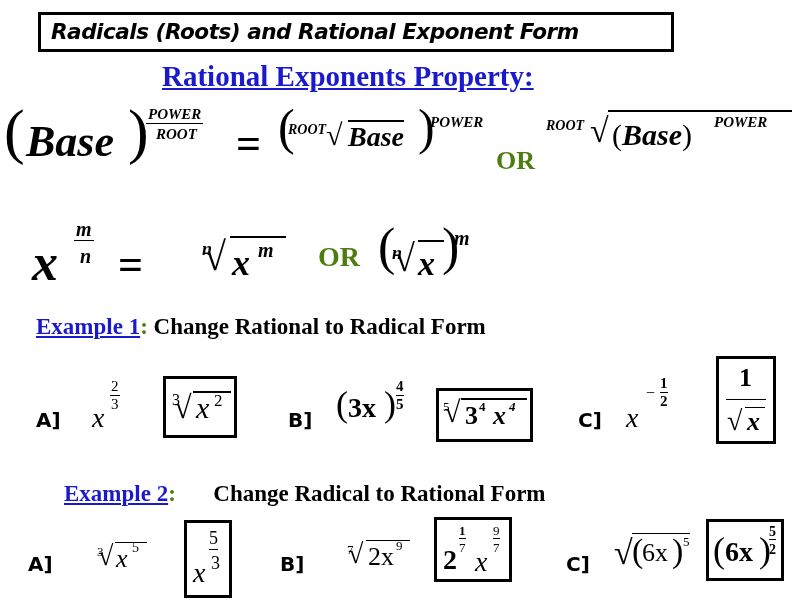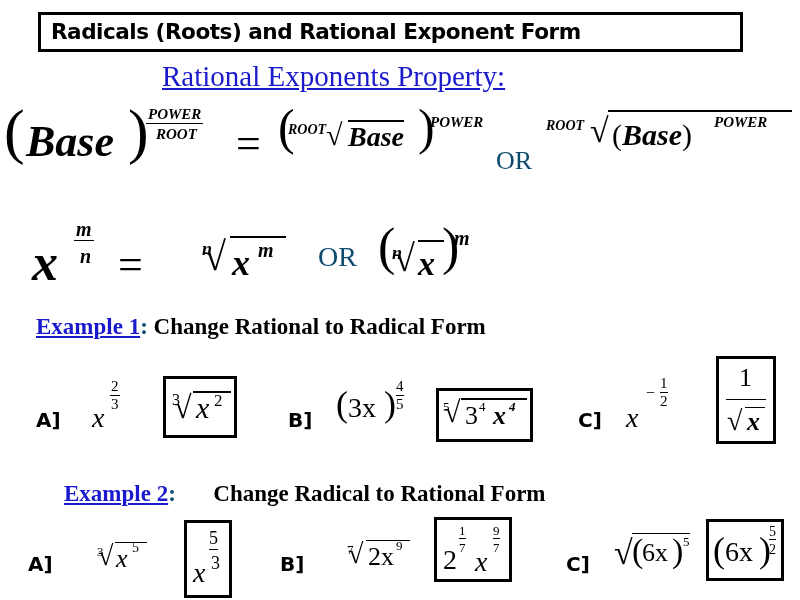--- a/index.html
+++ b/index.html
@@ -1,29 +1,29 @@
 <!DOCTYPE html>
 <html><head>
 <meta charset="utf-8">
 <style>
   html, body { margin: 0; padding: 0; background: #ffffff; }
   body { width: 800px; height: 600px; position: relative; overflow: hidden;
          font-family: "Liberation Serif", "DejaVu Serif", serif; color: #000; }
   .abs { position: absolute; }
-  .title-box { left: 38px; top: 12px; width: 705px; height: 40px; border: 3px solid #000;
-               box-sizing: border-box; }
+  .title-box { left: 38px; top: 12px; width: 636px; height: 40px; border: 3px solid #000;
+               box-sizing: border-box; font-style: italic; }
   .title-text { position: absolute; left: 10px; top: 4px; font-family: "DejaVu Sans", sans-serif;
                 font-weight: bold; font-size: 22px; letter-spacing: -0.5px; transform: scaleX(0.98);
                 transform-origin: left; white-space: nowrap; }
   .subtitle { left: 162px; top: 60px; font-size: 29px; color: #1a1acc; text-decoration: underline;
               font-weight: normal; white-space: nowrap; }
   .bi { font-weight: bold; font-style: italic; }
-  .b { font-weight: normal; }
+  .b { font-weight: bold; }
   .i { font-style: italic; }
-  .blue { color: #0c4a6e; }
+  .blue { color: #4d7c0f; }
   .paren { font-weight: normal; }
   .box { border: 3px solid #000; box-sizing: border-box; }
   .label { font-family: "DejaVu Sans", sans-serif; font-weight: bold; font-size: 20px; }
   .ex-head { font-size: 23px; font-weight: bold; white-space: nowrap; }
   .ex-link { color: #1a1acc; text-decoration: underline; }
 </style>
 </head>
 <body>
 
 <div class="abs title-box">

